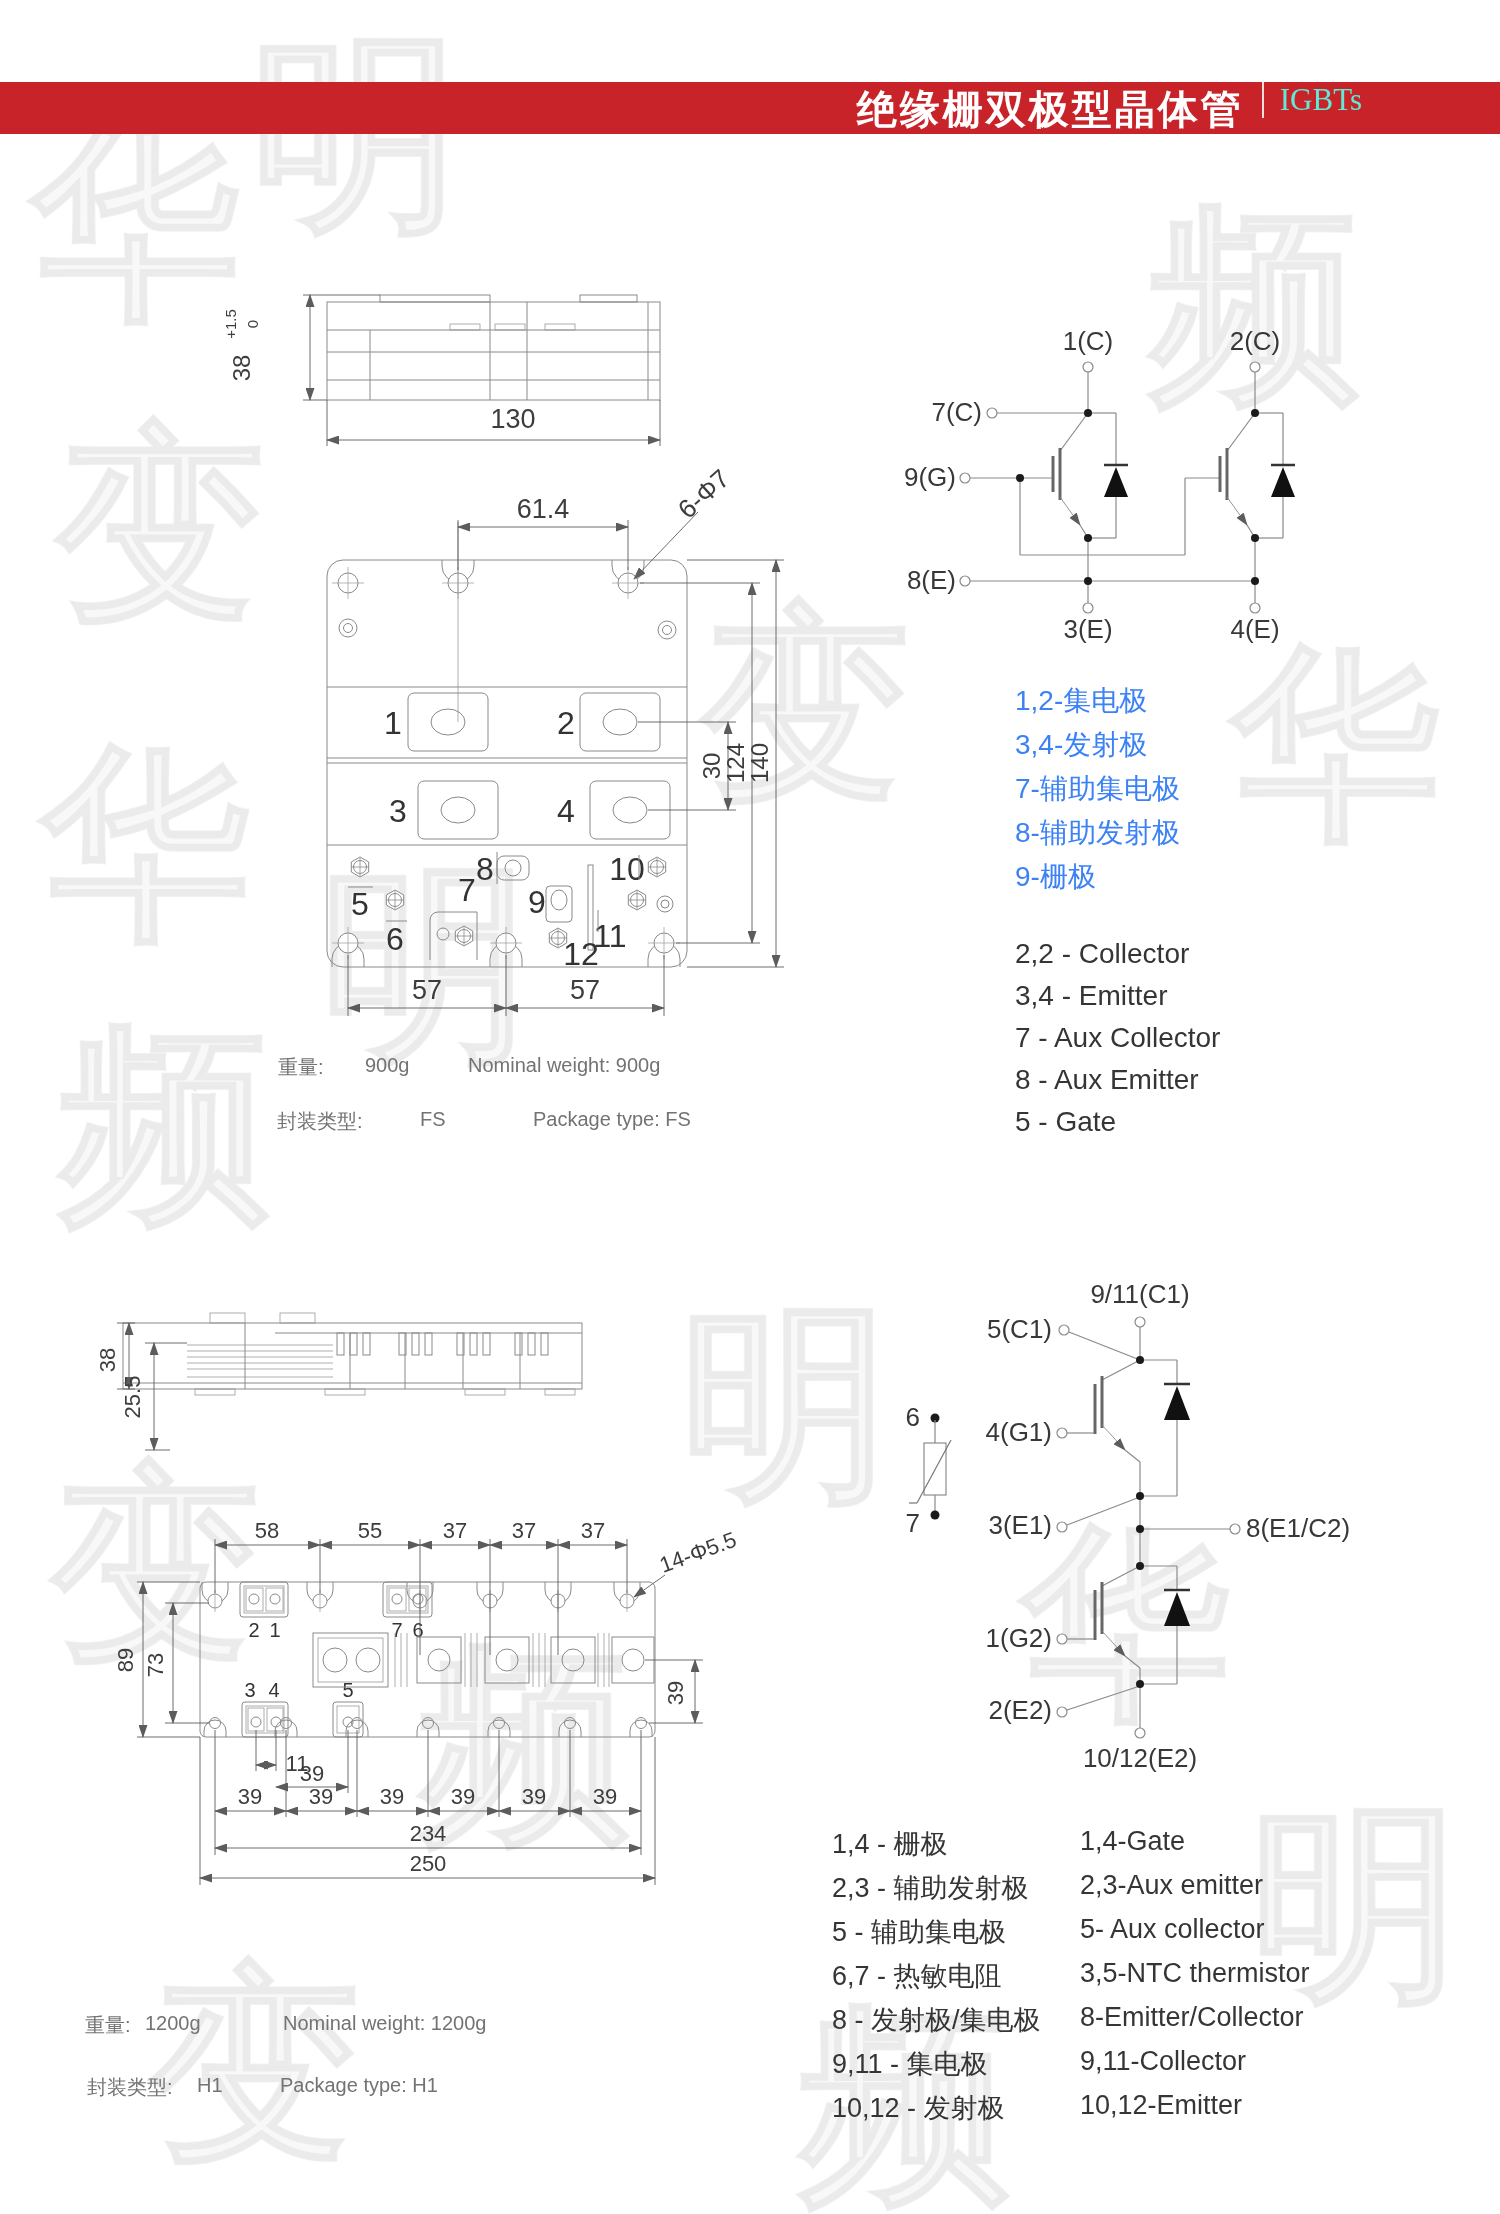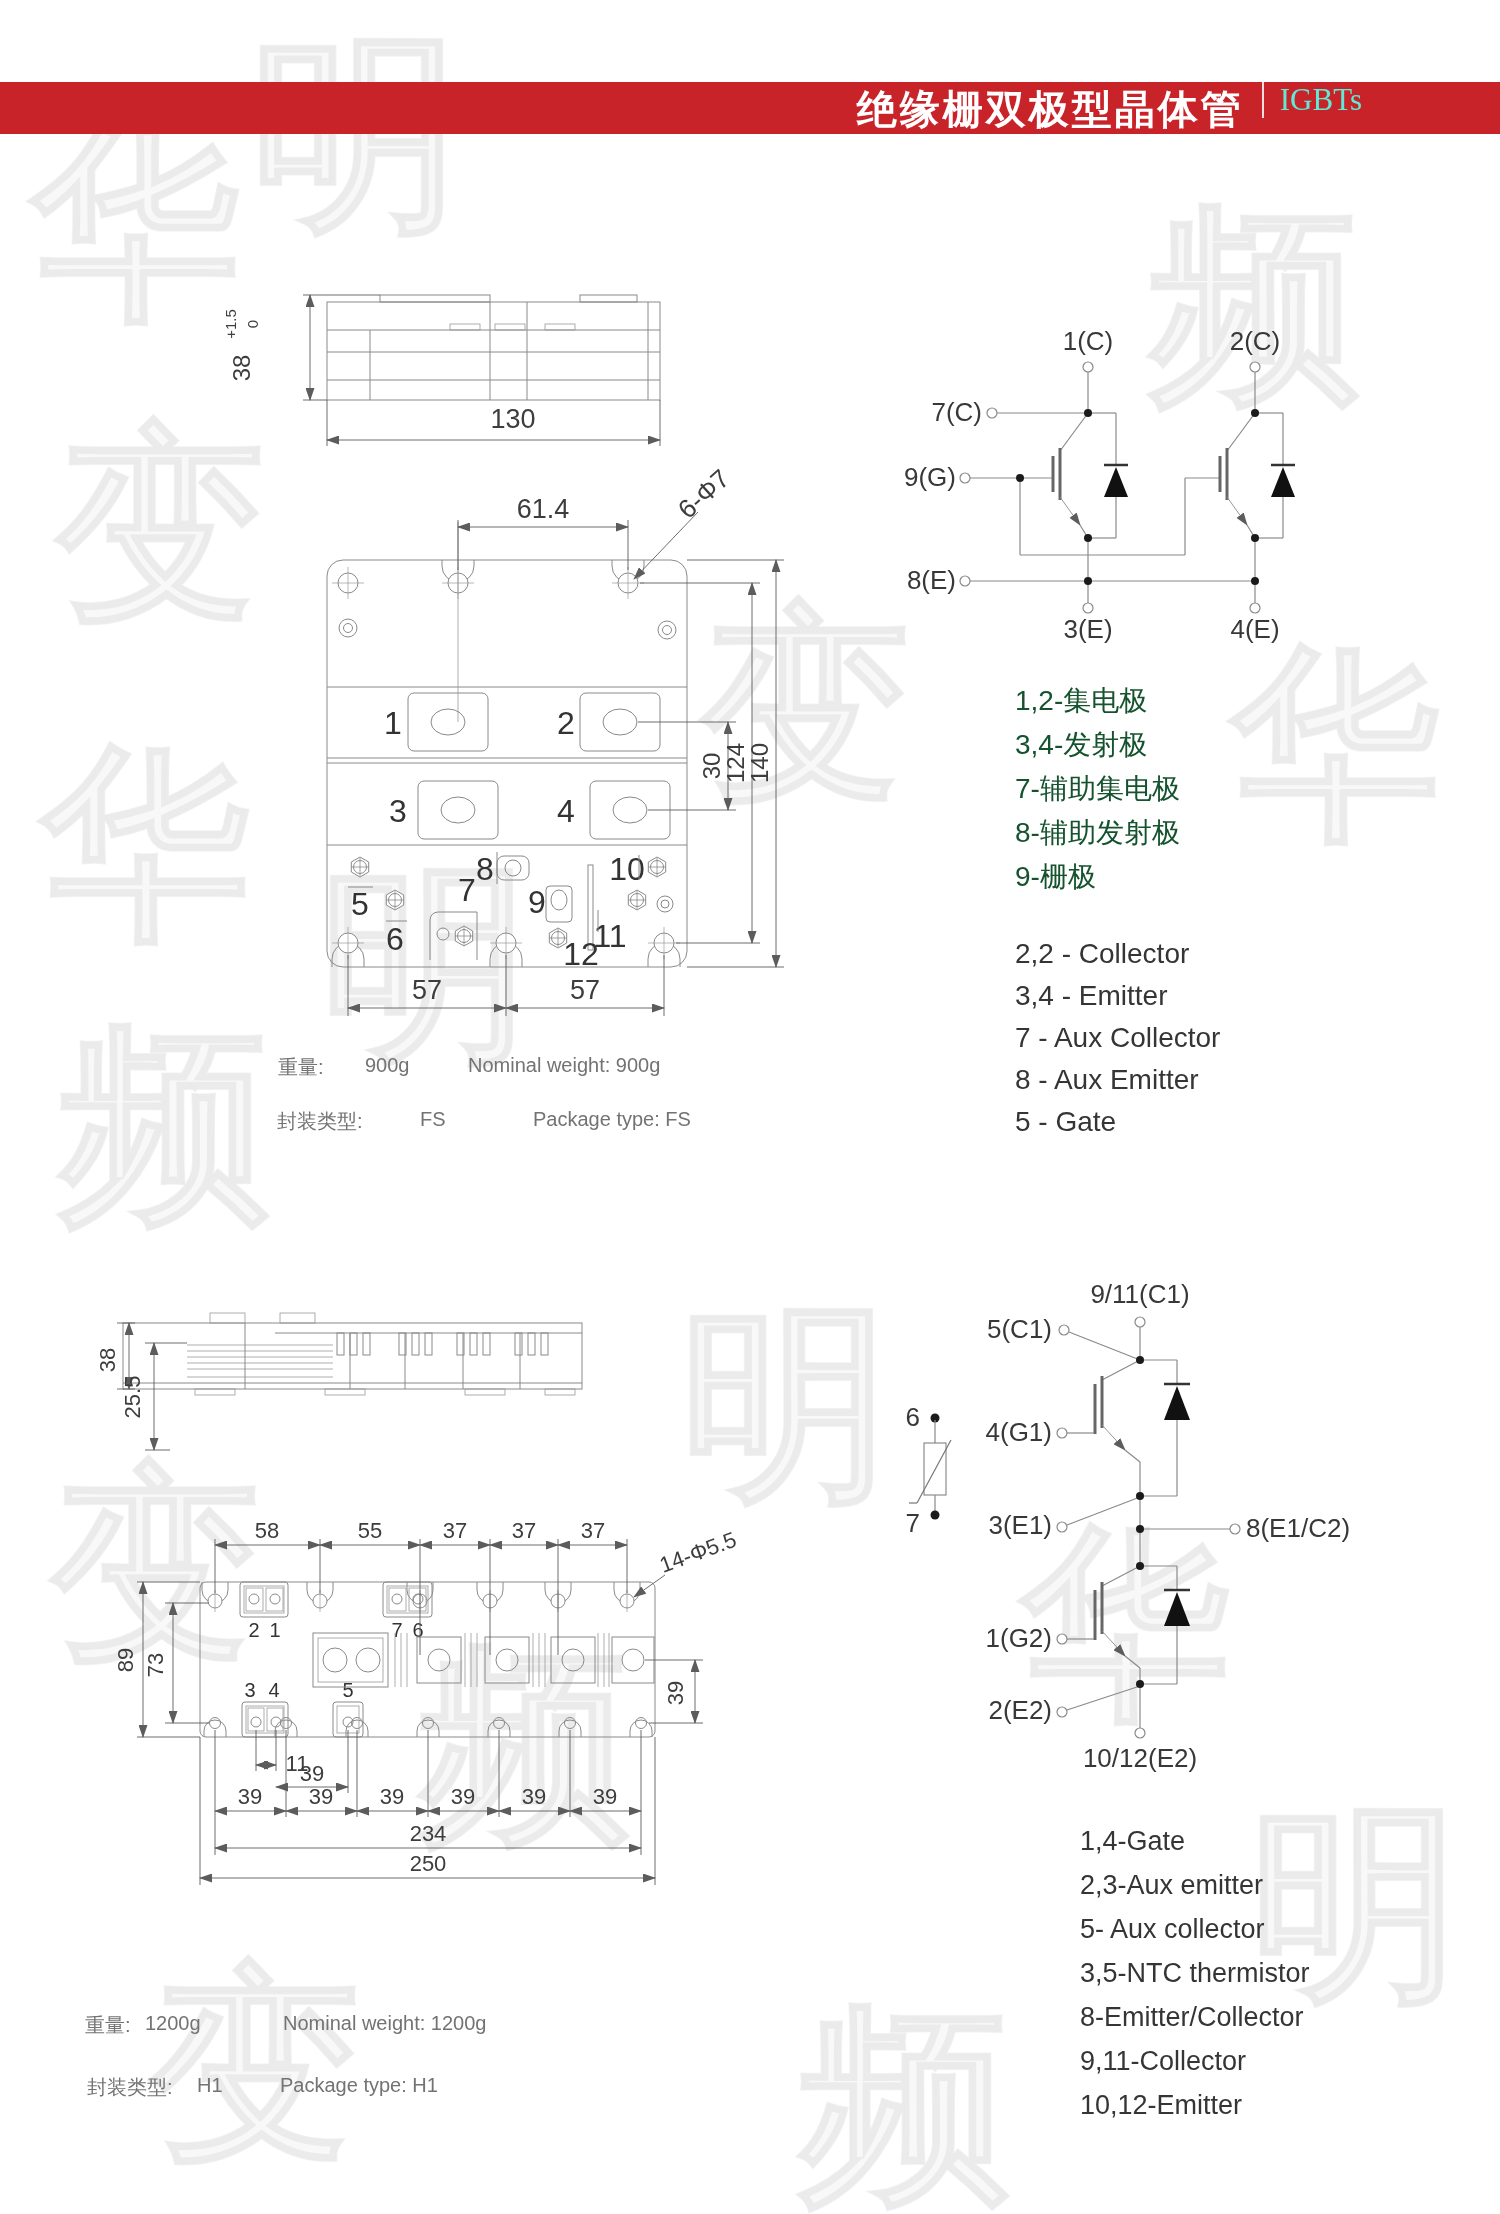--- a/index.html
+++ b/index.html
@@ -28,21 +28,21 @@
   .tn{font-size:32px;fill:#333;}
   .tns{font-size:20px;fill:#333;}
   .wire{stroke:#8a8a8a;stroke-width:1.2;fill:none;}
   .bar{stroke:#666;stroke-width:3;fill:none;}
   .cd{fill:#1b1b1b;stroke:none;}
   .ct{stroke:#8a8a8a;stroke-width:1.2;fill:#fff;}
   .dio{fill:#111;stroke:none;}
   .diobar{stroke:#333;stroke-width:2.5;fill:none;}
   .clbl{font-size:26px;fill:#383838;}
   
-  .pinrow{height:44px;font-size:28px;color:#14532d;white-space:nowrap;}
+  .pinrow{height:44px;font-size:28px;color:#3b82f6;white-space:nowrap;}
   .pinrowe{height:42px;font-size:28px;color:#353535;white-space:nowrap;}
   .pinrow2{height:44px;font-size:27px;color:#353535;white-space:nowrap;}
   .wlabel{position:absolute;font-size:20px;color:#737373;white-space:nowrap;}
 </style>
 </head>
 <body>
 
 <div class="page">
 
   <svg width="0" height="0" style="position:absolute">
@@ -576,20 +576,29 @@
       <text class="clbl" x="172" y="68" text-anchor="end">5(C1)</text>
       <text class="clbl" x="172" y="171" text-anchor="end">4(G1)</text>
       <text class="clbl" x="172" y="264" text-anchor="end">3(E1)</text>
       <text class="clbl" x="366" y="267" text-anchor="start">8(E1/C2)</text>
       <text class="clbl" x="172" y="377" text-anchor="end">1(G2)</text>
       <text class="clbl" x="172" y="449" text-anchor="end">2(E2)</text>
       <text class="clbl" x="260" y="497" text-anchor="middle">10/12(E2)</text>
     </g>
   </svg>
 
+  <div class="abs" style="left:832px;top:1826px">
+    <div class="pinrow2">1,4 - 栅极</div>
+    <div class="pinrow2">2,3 - 辅助发射极</div>
+    <div class="pinrow2">5 - 辅助集电极</div>
+    <div class="pinrow2">6,7 - 热敏电阻</div>
+    <div class="pinrow2">8 - 发射极/集电极</div>
+    <div class="pinrow2">9,11 - 集电极</div>
+    <div class="pinrow2">10,12 - 发射极</div>
+  </div>
   <div class="abs" style="left:1080px;top:1826px">
     <div class="pinrow2">1,4-Gate</div>
     <div class="pinrow2">2,3-Aux emitter</div>
     <div class="pinrow2">5- Aux collector</div>
     <div class="pinrow2">3,5-NTC thermistor</div>
     <div class="pinrow2">8-Emitter/Collector</div>
     <div class="pinrow2">9,11-Collector</div>
     <div class="pinrow2">10,12-Emitter</div>
   </div>
 

